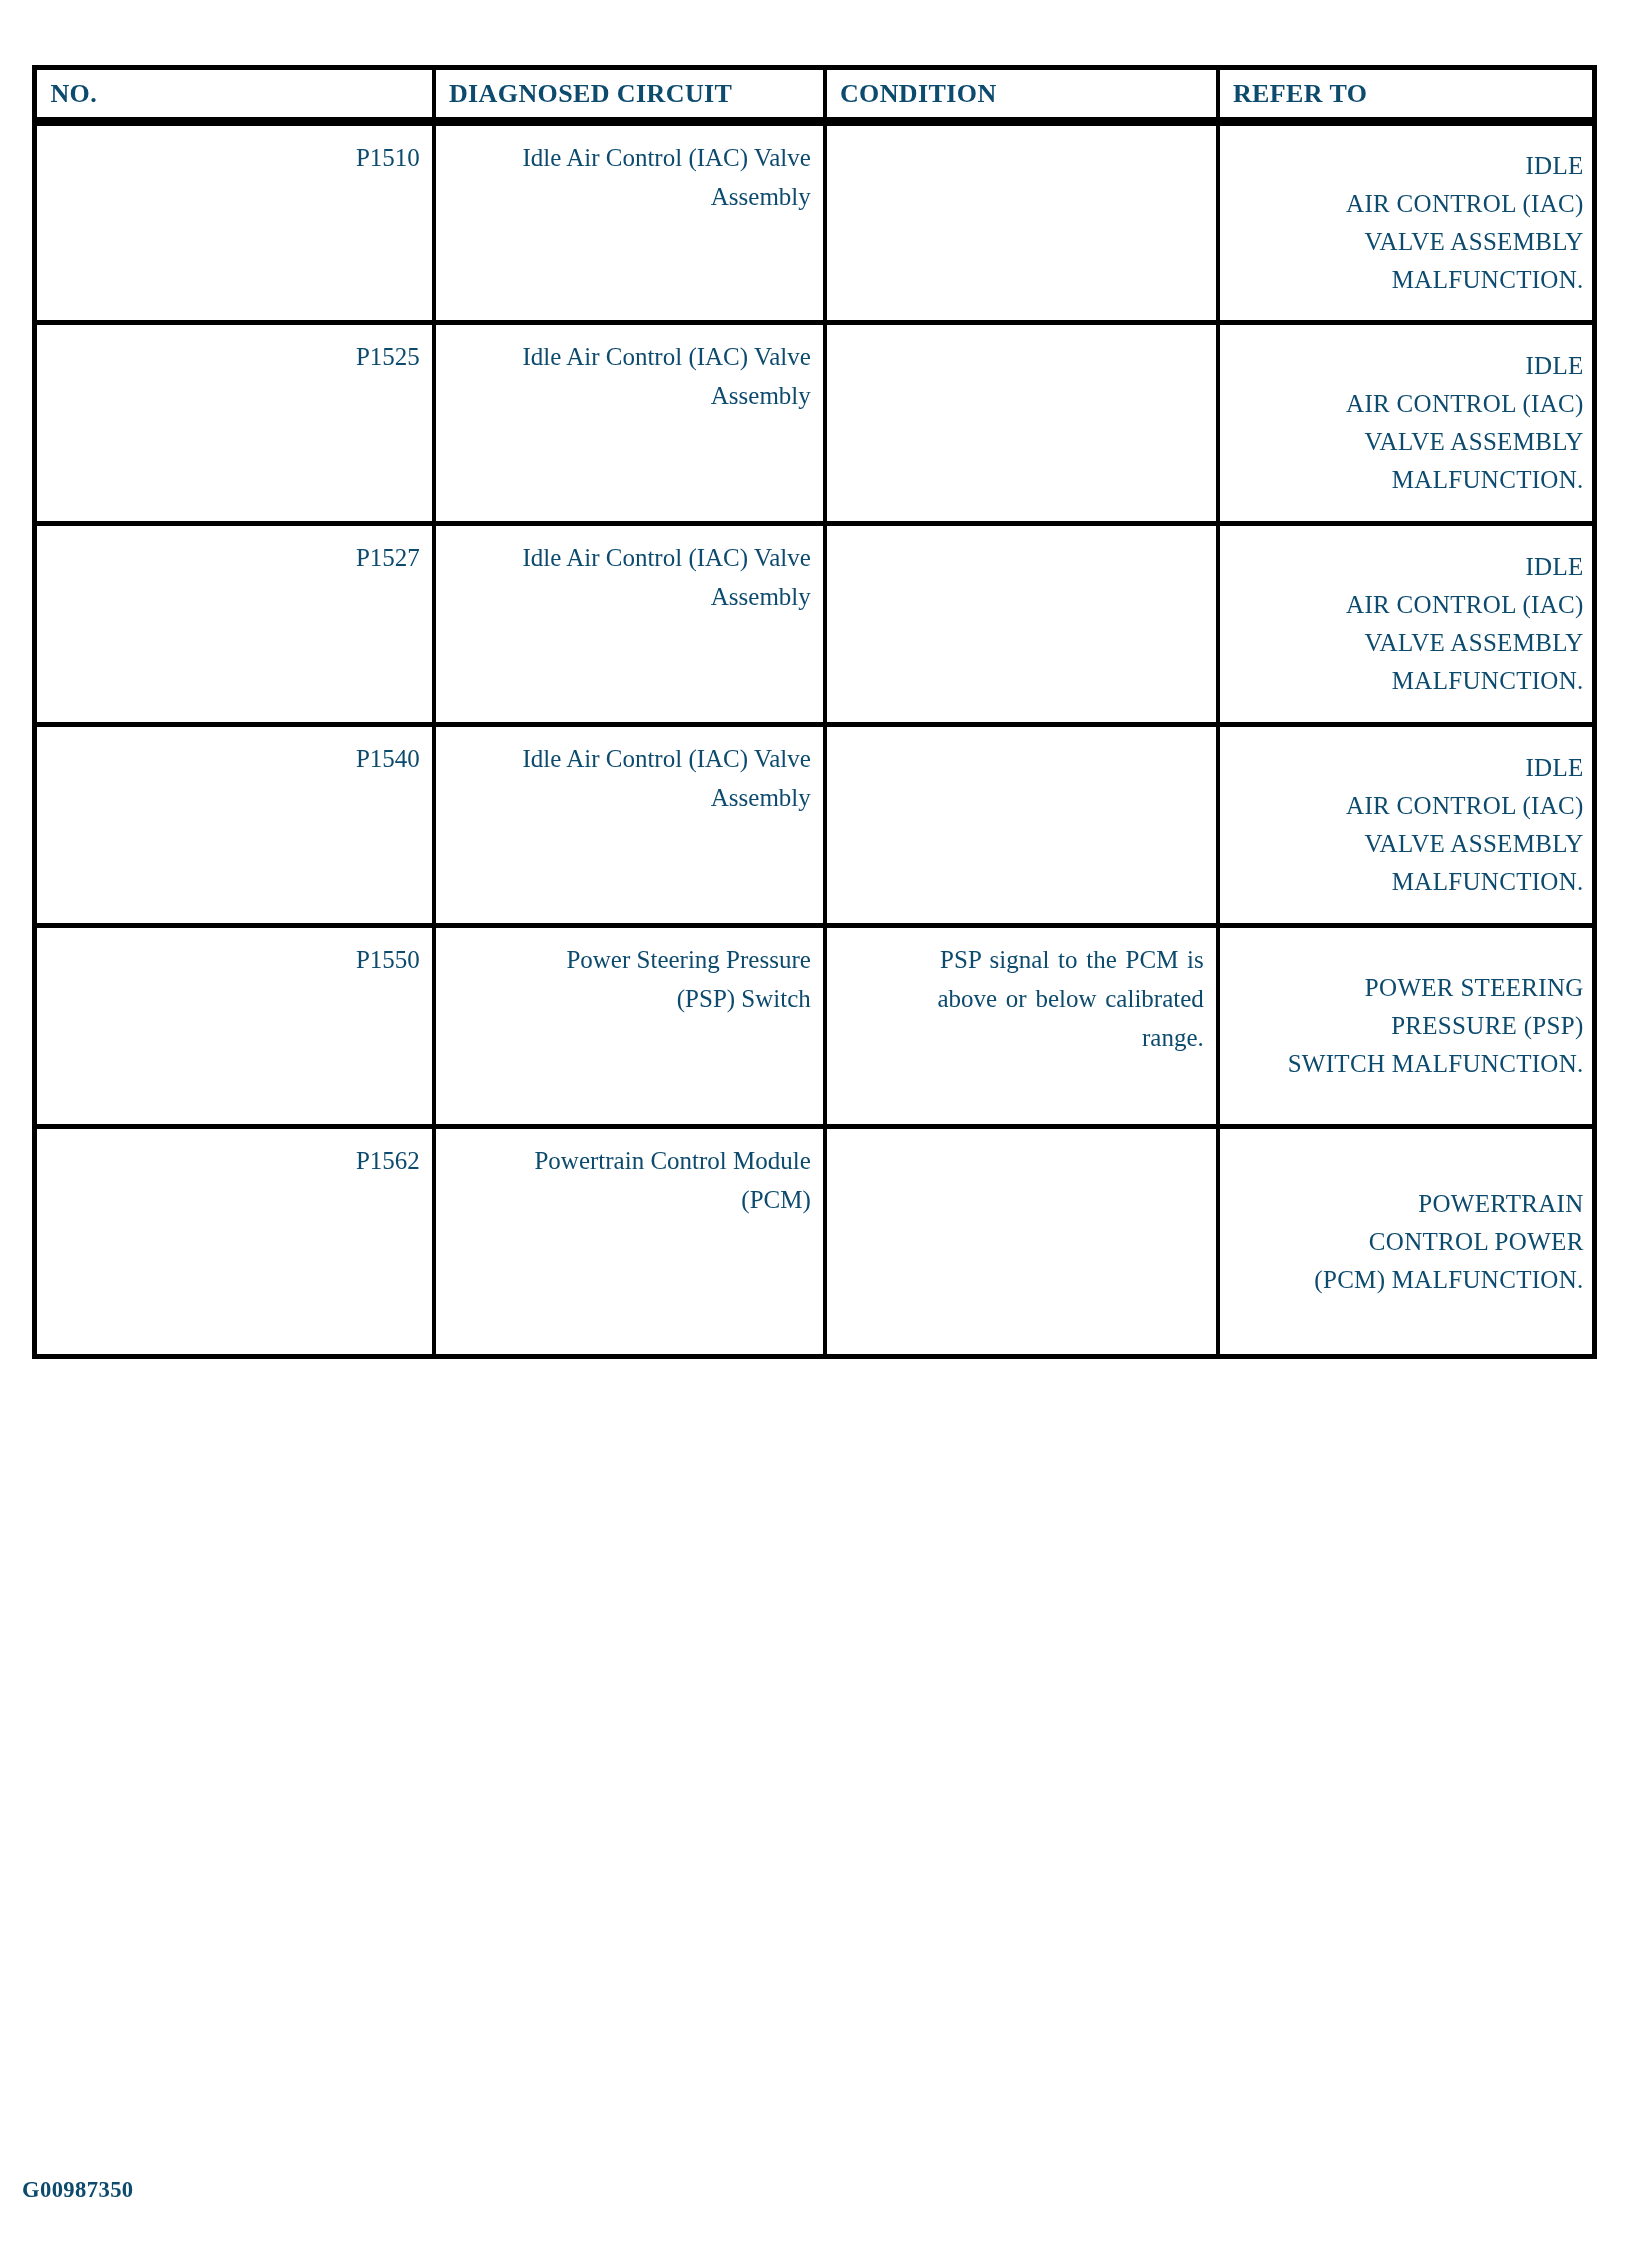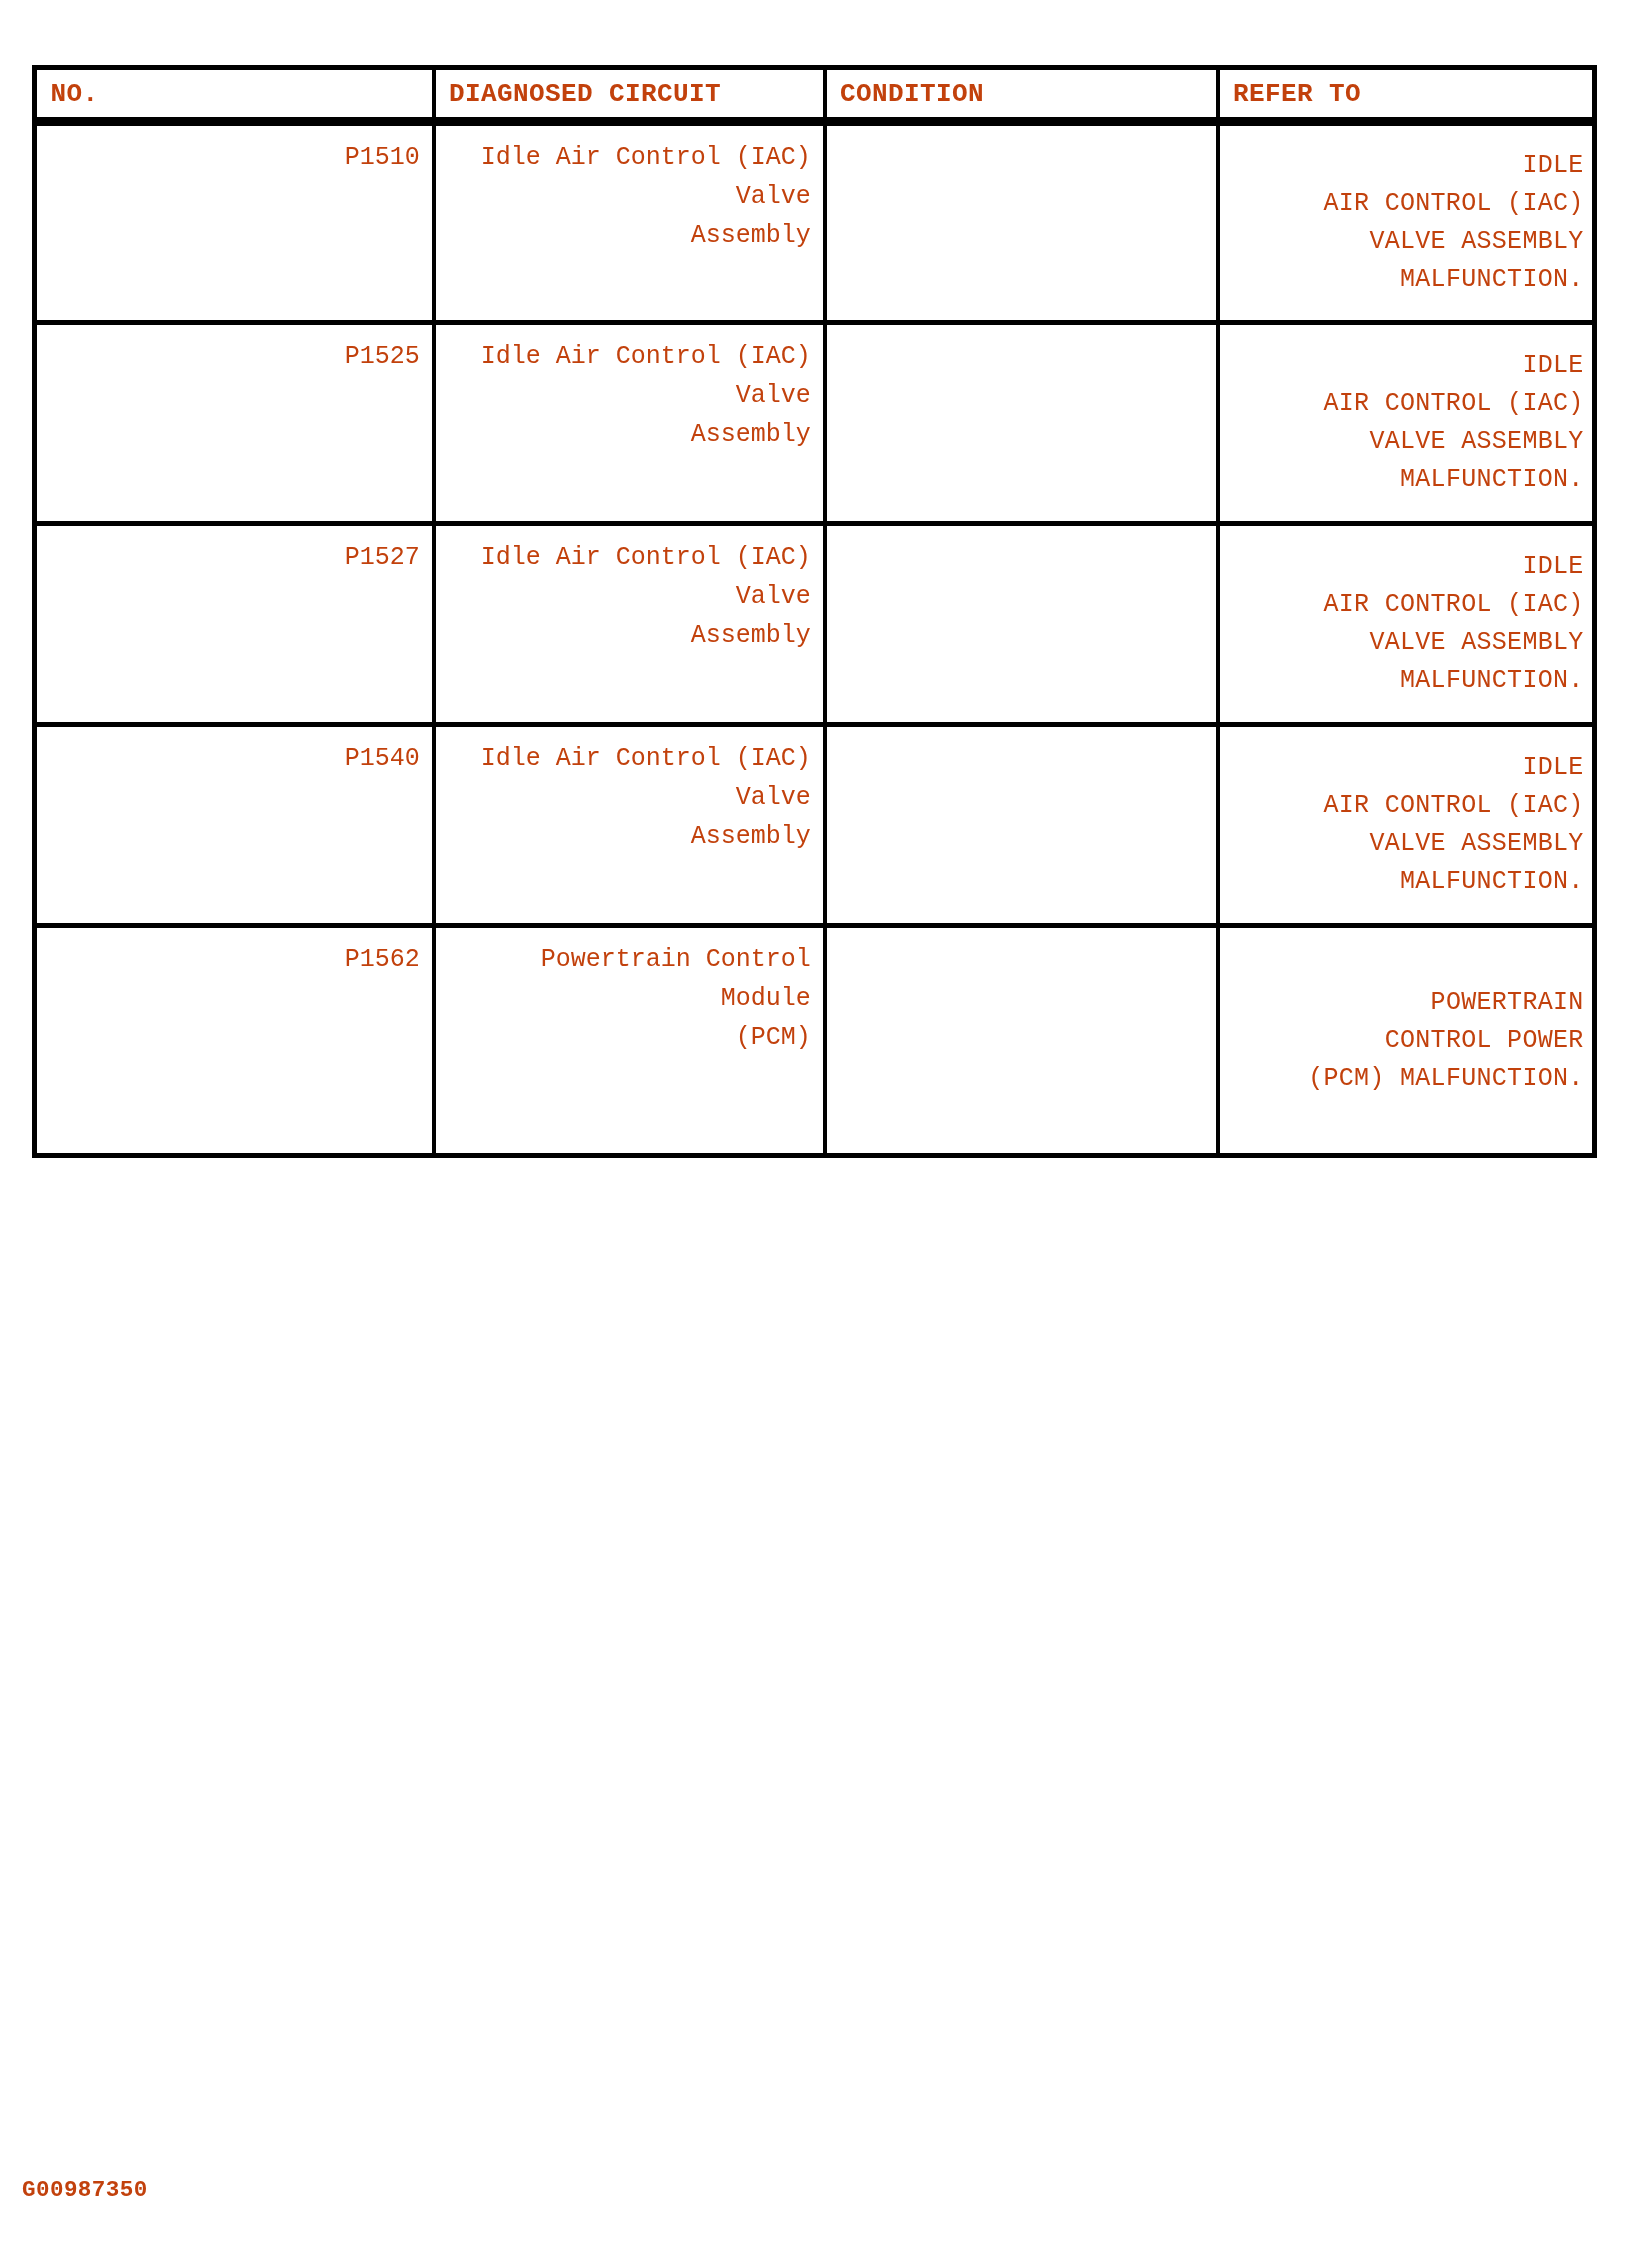--- a/index.html
+++ b/index.html
@@ -2,22 +2,22 @@
 <html style="font-size:13.4px"><head>
 <meta charset="utf-8">
 <title>DTC Table</title>
 <style>
   html, body { margin: 0; padding: 0; background: #ffffff; }
   .page {
     position: relative;
     width: 1625px;
     height: 2261px;
     background: #ffffff;
-    color: #c2410c;
-    font-family: Liberation Mono, monospace;
+    color: #0c4a6e;
+    font-family: Liberation Serif, serif;
     overflow: hidden;
   }
   table.dtc {
     position: absolute;
     left: 32px;
     top: 65px;
     width: 1560px;
     border-collapse: collapse;
     table-layout: fixed;
     border: 5.9px solid #000;
@@ -119,20 +119,31 @@
           <td class="cell-no">P1540</td>
           <td class="cell-circuit">Idle Air Control (IAC) Valve
 Assembly</td>
           <td class="cell-condition"></td>
           <td class="cell-refer">IDLE
 AIR CONTROL (IAC)
 VALVE ASSEMBLY
 MALFUNCTION.</td>
         </tr>
         <tr>
+          <td class="cell-no">P1550</td>
+          <td class="cell-circuit">Power Steering Pressure
+(PSP) Switch</td>
+          <td class="cell-condition">PSP signal to the PCM is
+above or below calibrated
+range.</td>
+          <td class="cell-refer">POWER STEERING
+PRESSURE (PSP)
+SWITCH MALFUNCTION.</td>
+        </tr>
+        <tr>
           <td class="cell-no">P1562</td>
           <td class="cell-circuit">Powertrain Control Module
 (PCM)</td>
           <td class="cell-condition"></td>
           <td class="cell-refer">POWERTRAIN
 CONTROL POWER
 (PCM) MALFUNCTION.</td>
         </tr>
       </tbody>
   </table>

